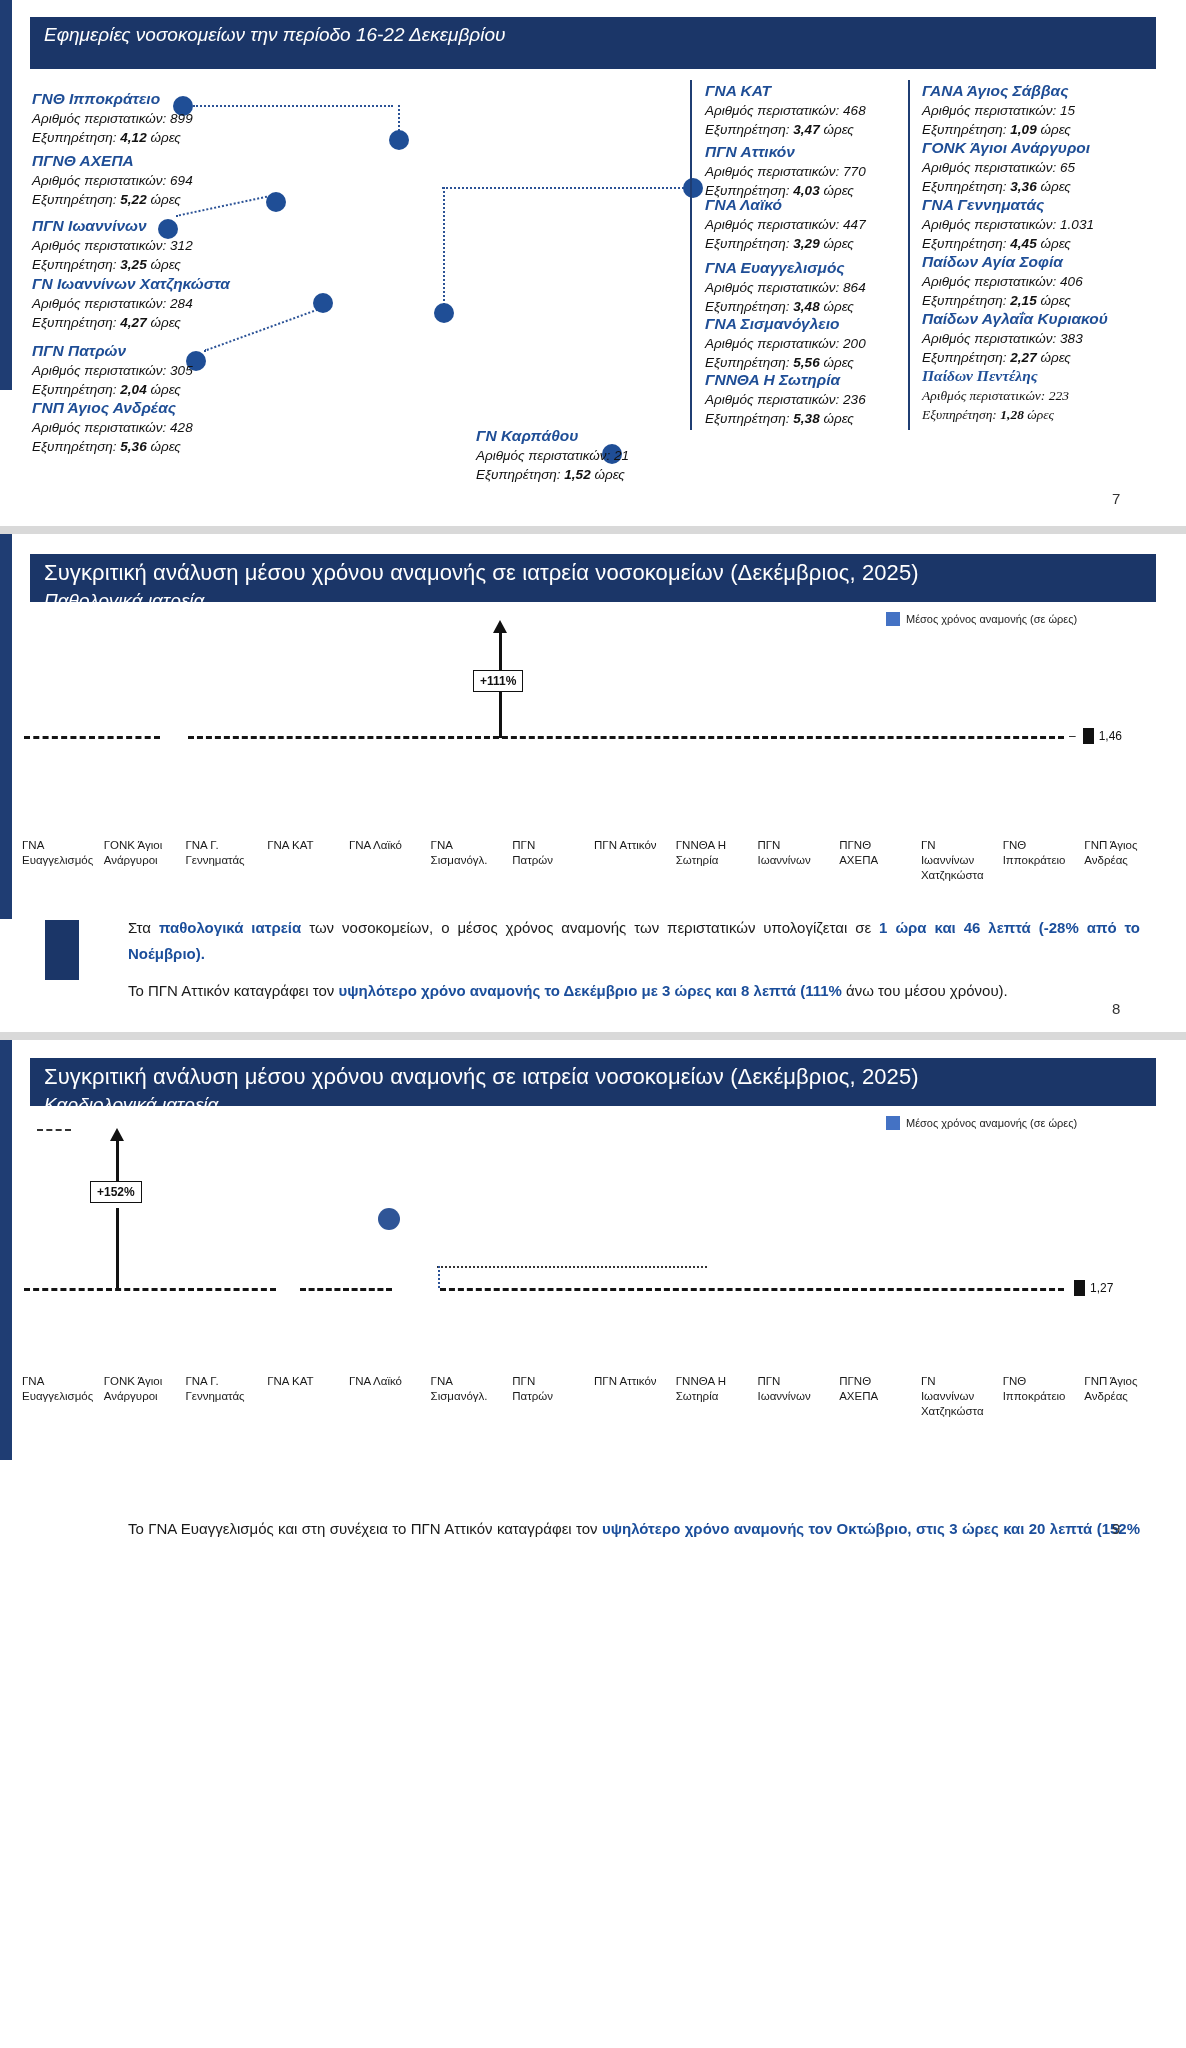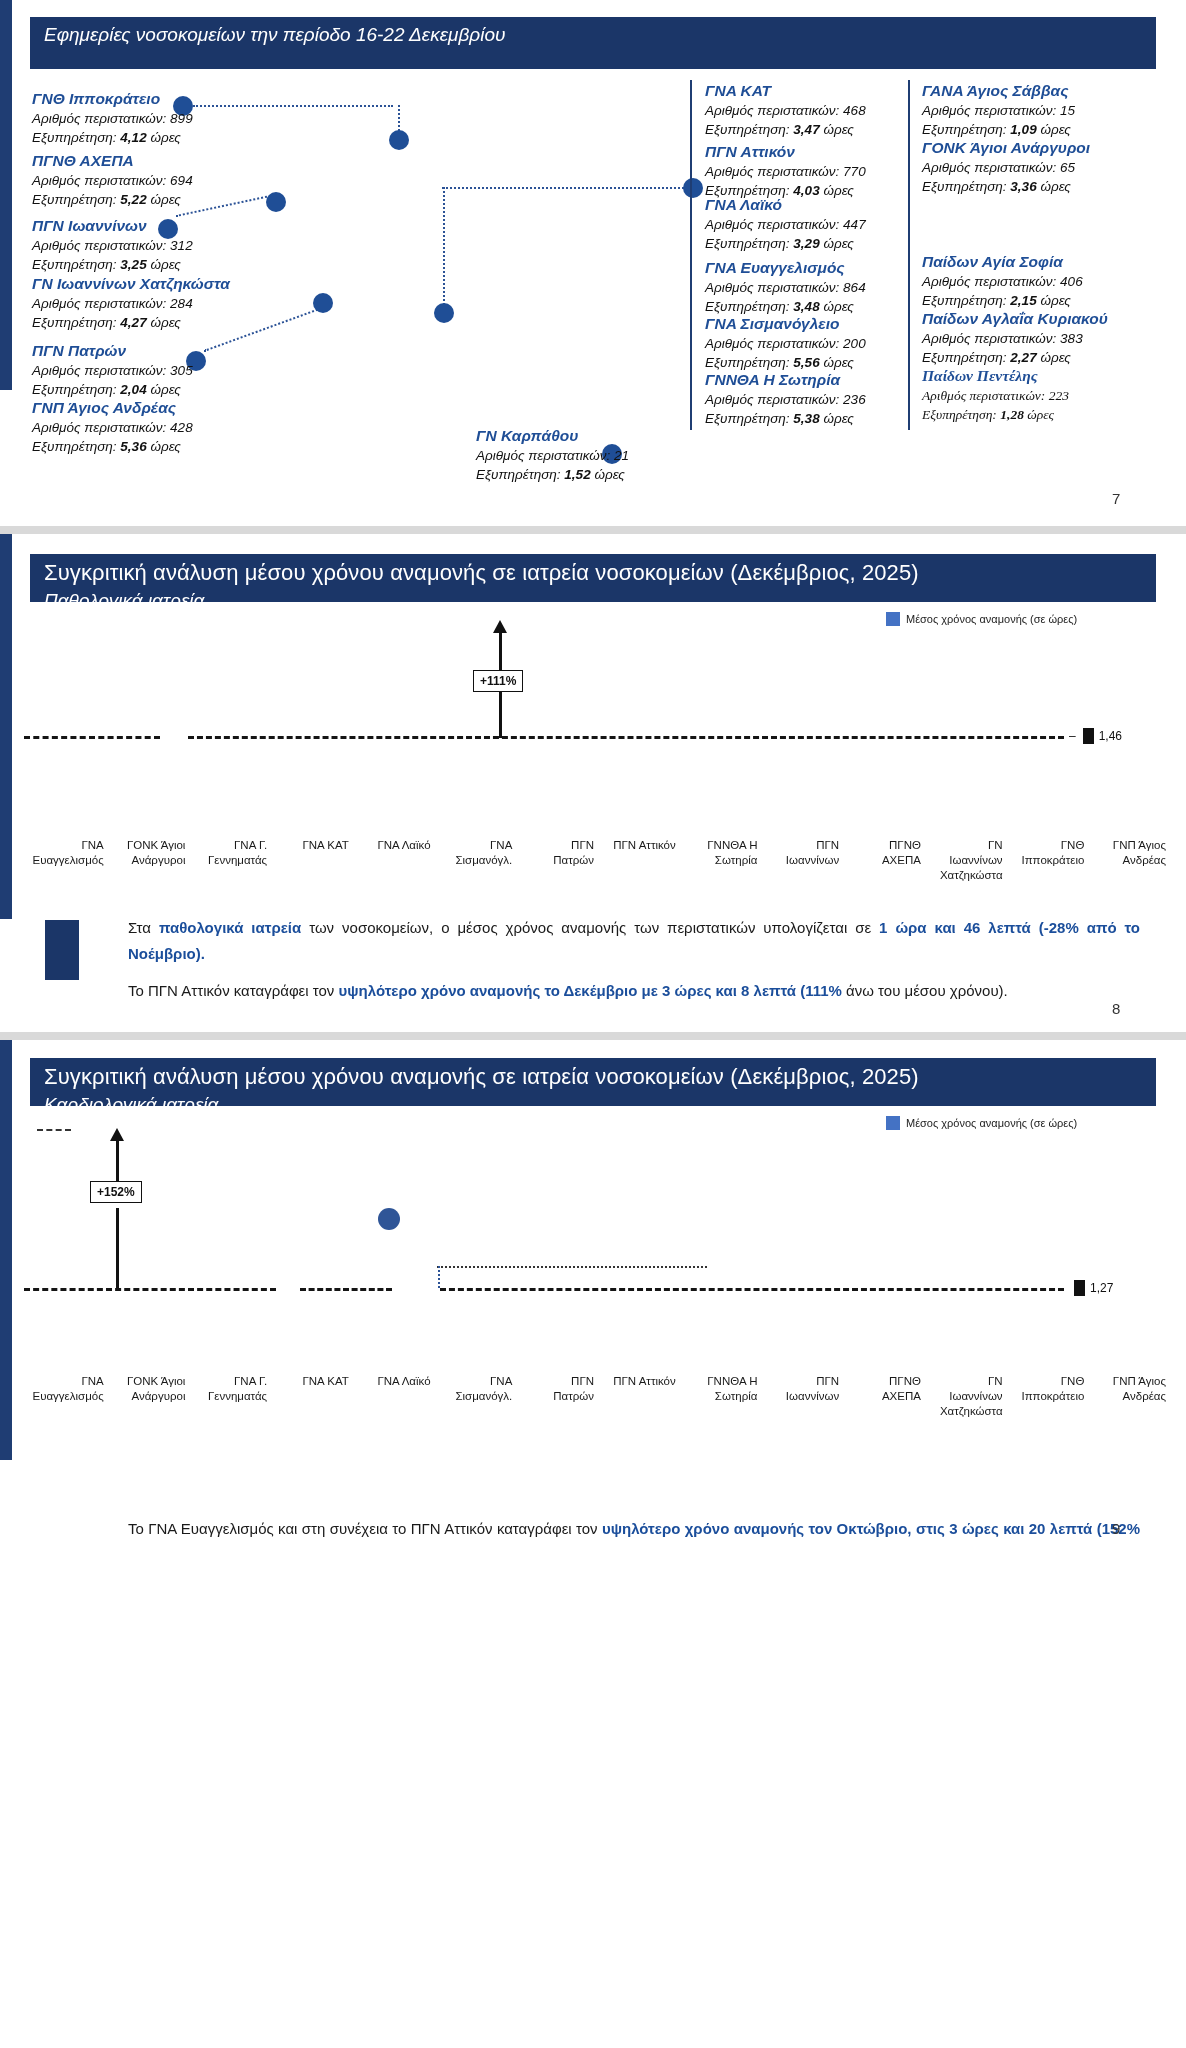--- a/index.html
+++ b/index.html
@@ -149,21 +149,21 @@
     padding: 3px 6px;
     white-space: nowrap;
   }
   .xlabels {
     position: absolute;
     display: flex;
   }
   .xlab {
     font-size: 11.5px;
     color: #1a1a1a;
-    text-align: right;
+    text-align: left;
     line-height: 15px;
     white-space: pre-line;
   }
   .cat-dot {
     position: absolute;
     width: 22px; height: 22px;
     border-radius: 50%;
     background: #2f5597;
   }
   .cat-dotline {
@@ -381,20 +381,32 @@
   </div>
   <div class="hcard" style="left:922px; top:137px;">
     <div class="h-name">ΓΟΝΚ Άγιοι Ανάργυροι</div>
     <div class="h-line">
       <span>Αριθμός περιστατικών:</span>
       <span>65</span>
     </div>
     <div class="h-line">
       <span>Εξυπηρέτηση:</span>
       <b>3,36</b>
+      <span>ώρες</span>
+    </div>
+  </div>
+  <div class="hcard" style="left:922px; top:194px;">
+    <div class="h-name">ΓΝΑ Γεννηματάς</div>
+    <div class="h-line">
+      <span>Αριθμός περιστατικών:</span>
+      <span>1.031</span>
+    </div>
+    <div class="h-line">
+      <span>Εξυπηρέτηση:</span>
+      <b>4,45</b>
       <span>ώρες</span>
     </div>
   </div>
   <div class="hcard" style="left:922px; top:251px;">
     <div class="h-name">Παίδων Αγία Σοφία</div>
     <div class="h-line">
       <span>Αριθμός περιστατικών:</span>
       <span>406</span>
     </div>
     <div class="h-line">

